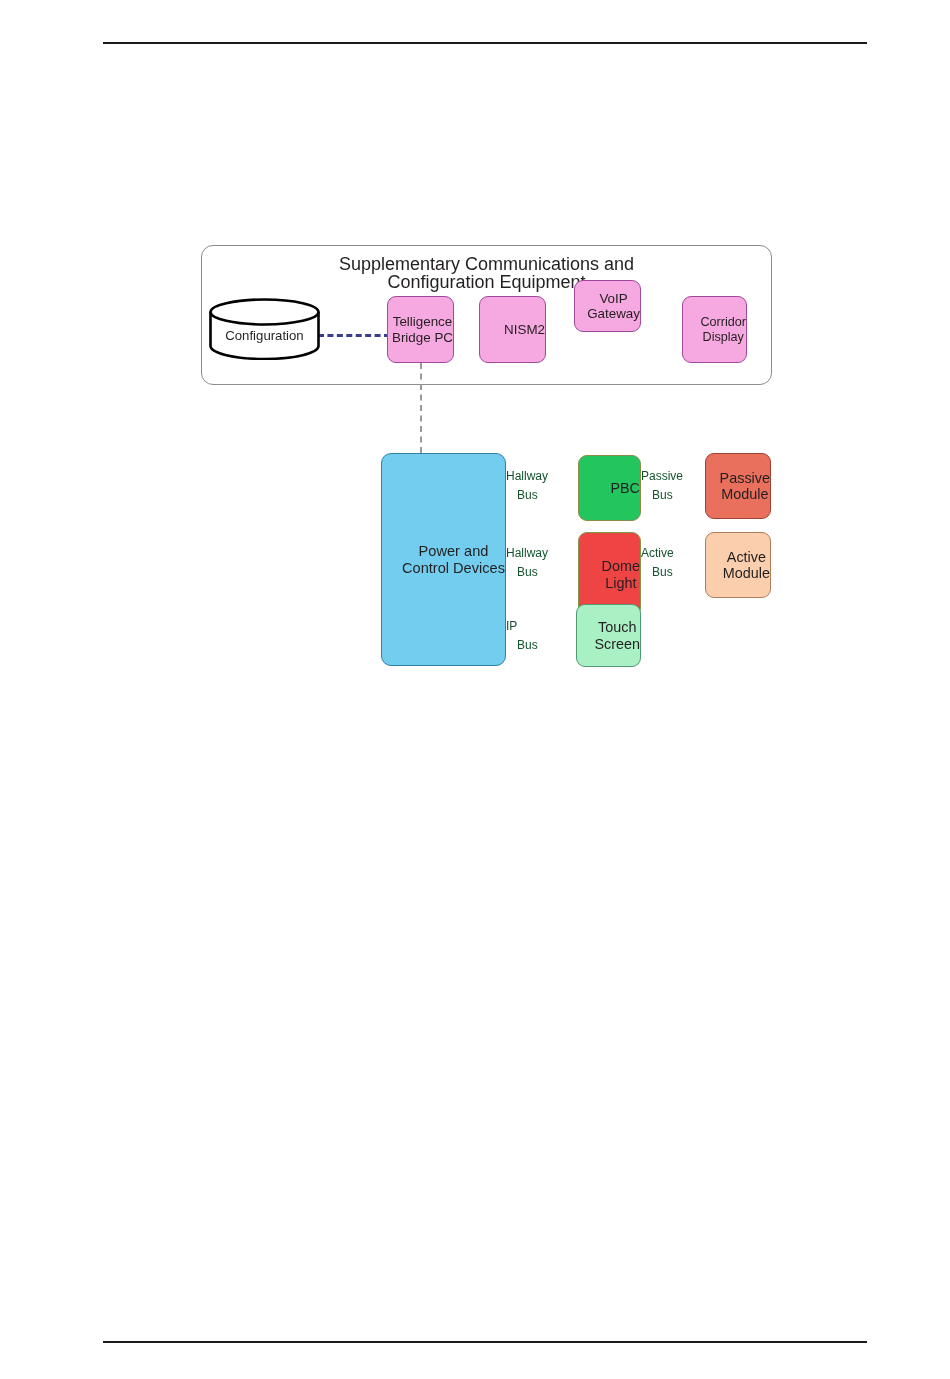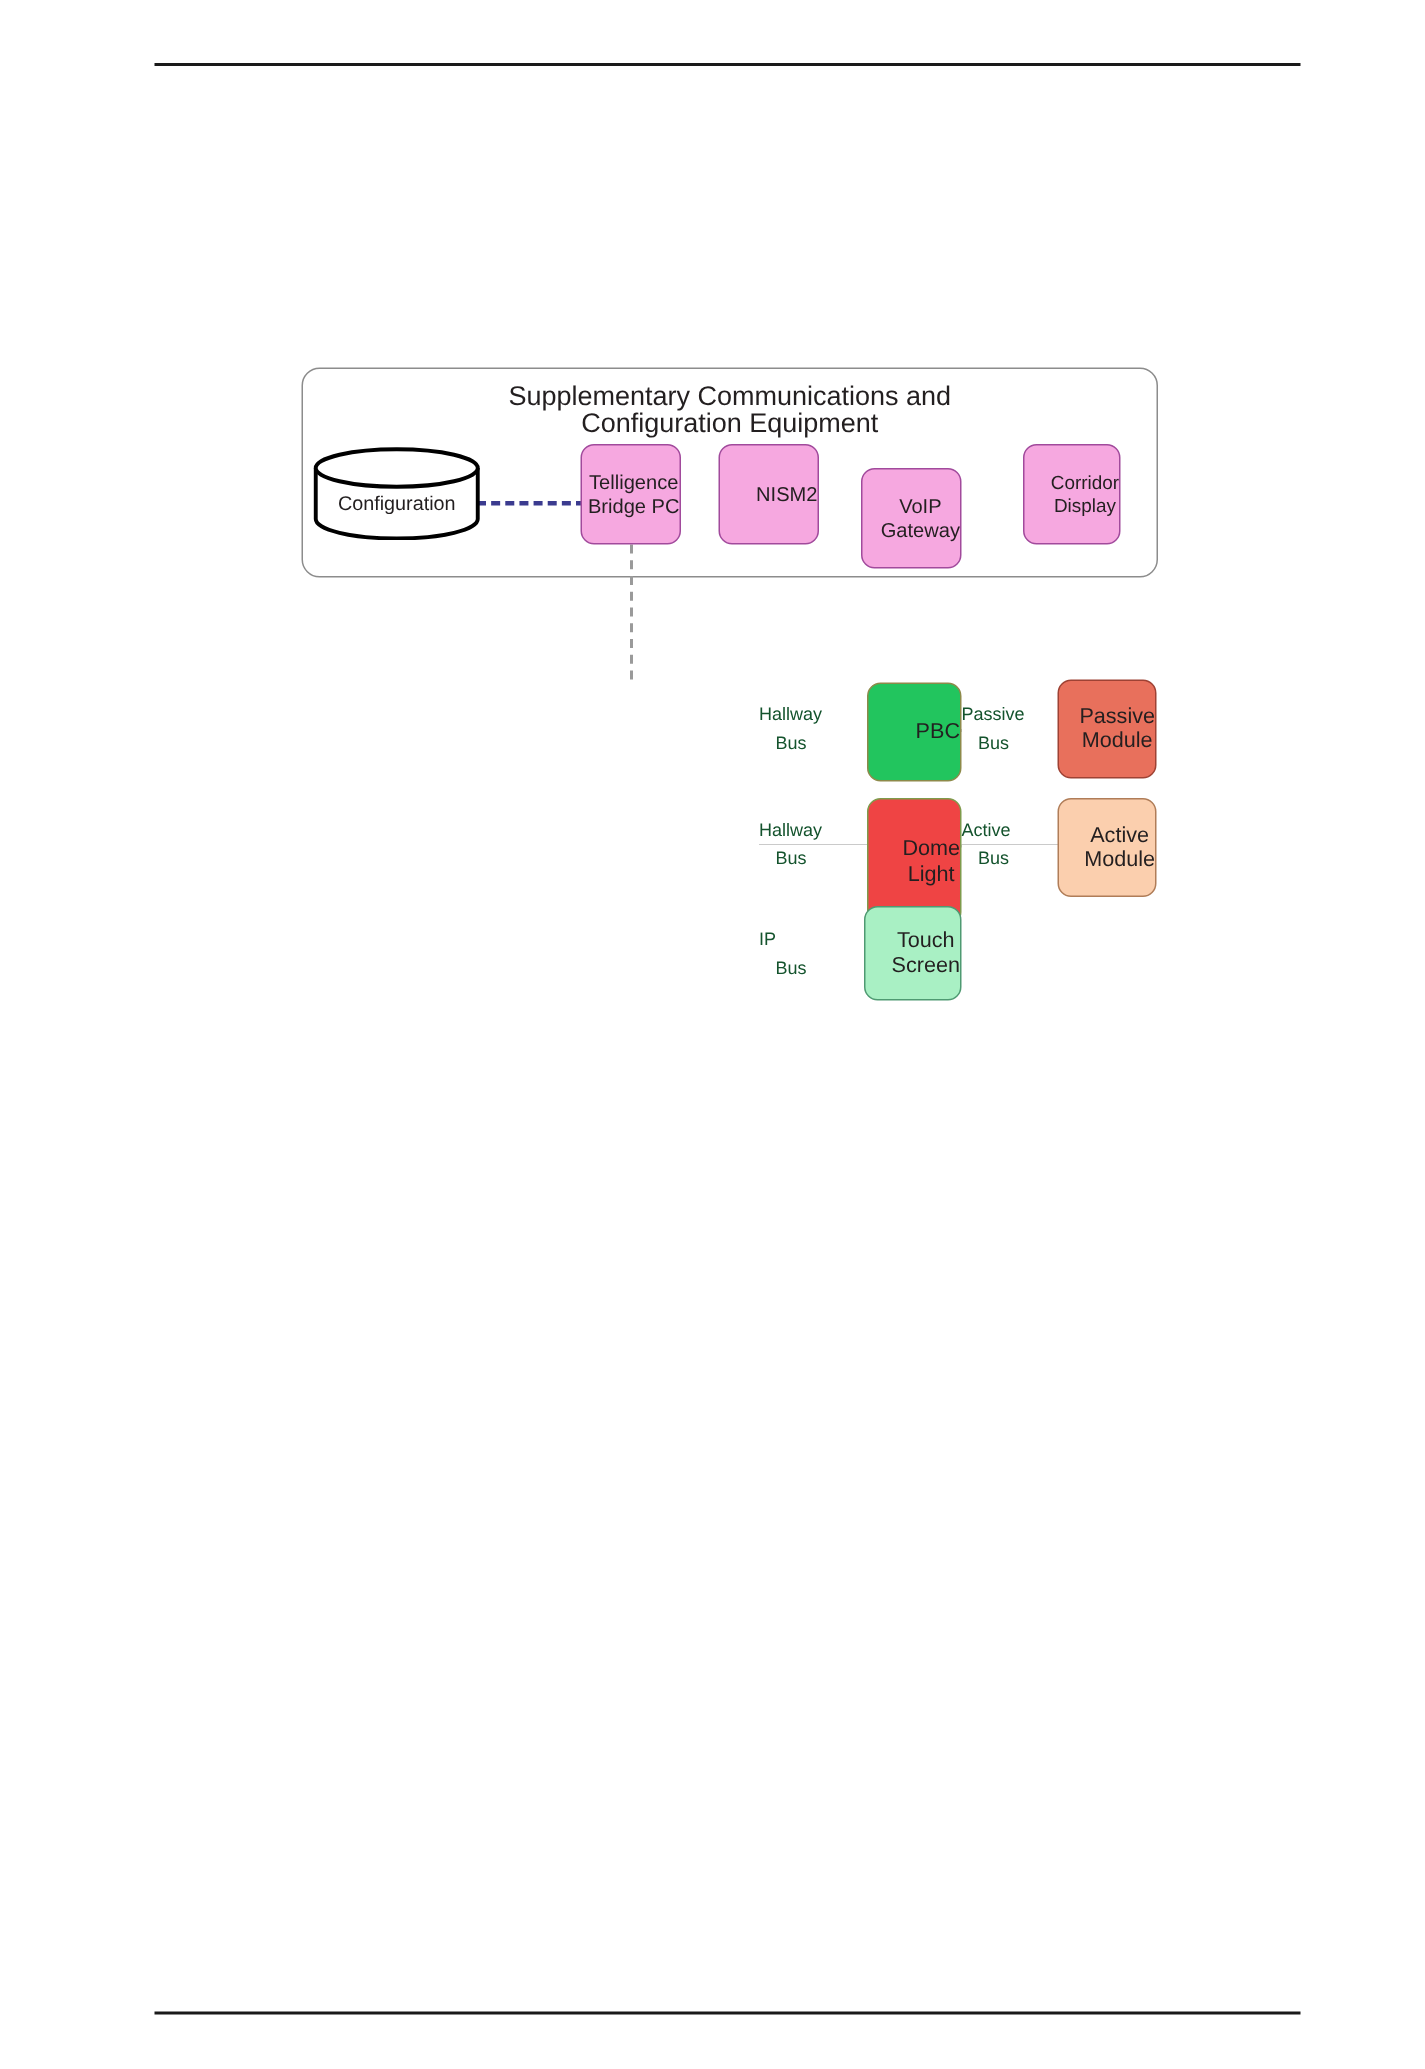--- a/index.html
+++ b/index.html
@@ -77,21 +77,21 @@
 
   .node.pink {
     background: #f6a8e0;
     border: 1.3px solid #a14a9c;
     font-size: 13.4px;
   }
 
   
   #node-bridge-pc { left: 387px; top: 296px; width: 67px; height: 67px; }
   #node-nism2     { left: 479px; top: 296px; width: 67px; height: 67px; }
-  #node-voip      { left: 574px; top: 312px; width: 67px; height: 67px; }
+  #node-voip      { left: 574px; top: 280px; width: 67px; height: 52px; }
   #node-corridor  { left: 682px; top: 296px; width: 65px; height: 67px; font-size: 12.6px; }
 
   
   #node-configuration {
     position: absolute;
     left: 208px;
     top: 298px;
     width: 113px;
     height: 62px;
     z-index: 5;
@@ -240,20 +240,24 @@
 Gateway</span>
   </div>
 
   <div id="node-corridor" class="node pink">
     <span>Corridor
 Display</span>
   </div>
 
   <div id="link-vertical"></div>
 
+  <div id="node-power" class="node">
+    <span>Power and
+Control Devices</span>
+  </div>
 
   <div id="node-pbc" class="node">
     <span>PBC</span>
   </div>
 
   <div id="node-dome" class="node">
     <span>Dome
 Light</span>
   </div>
 

